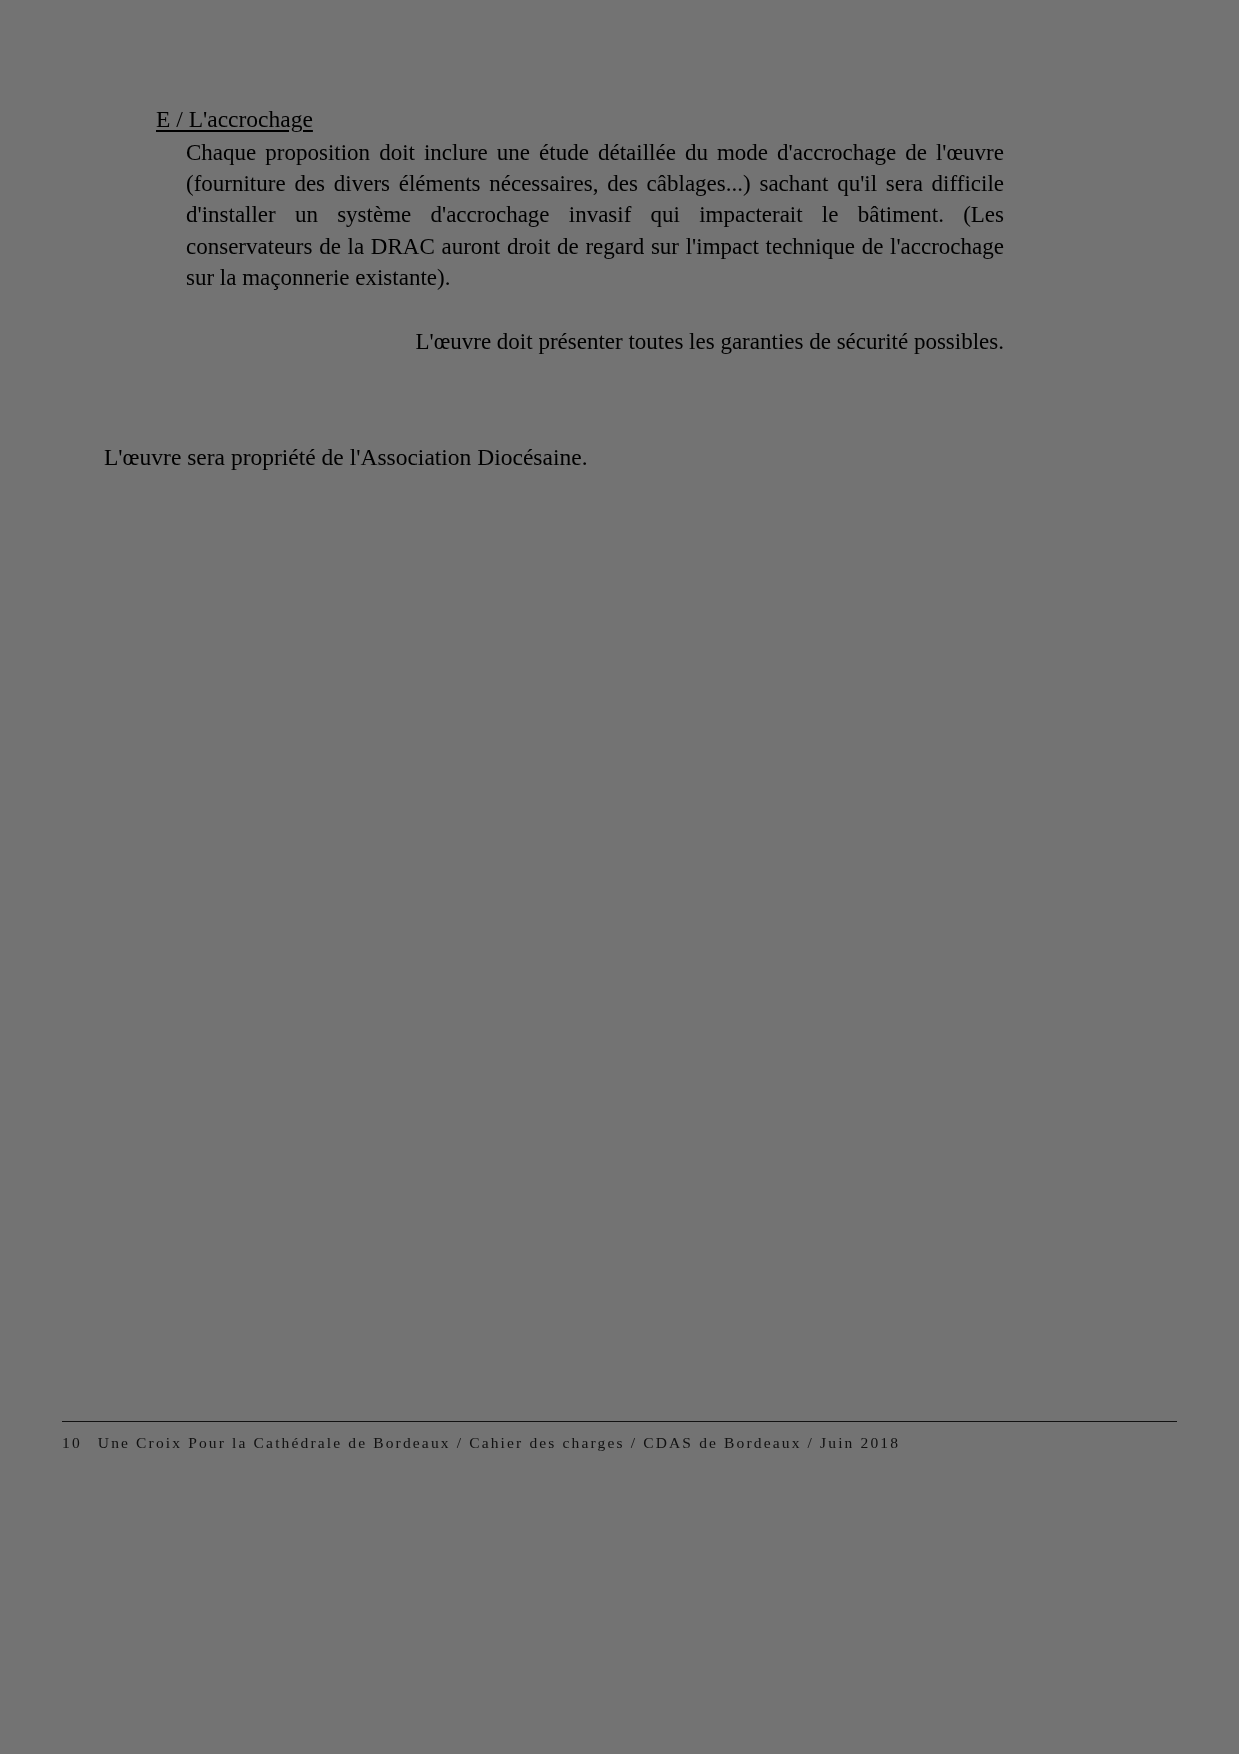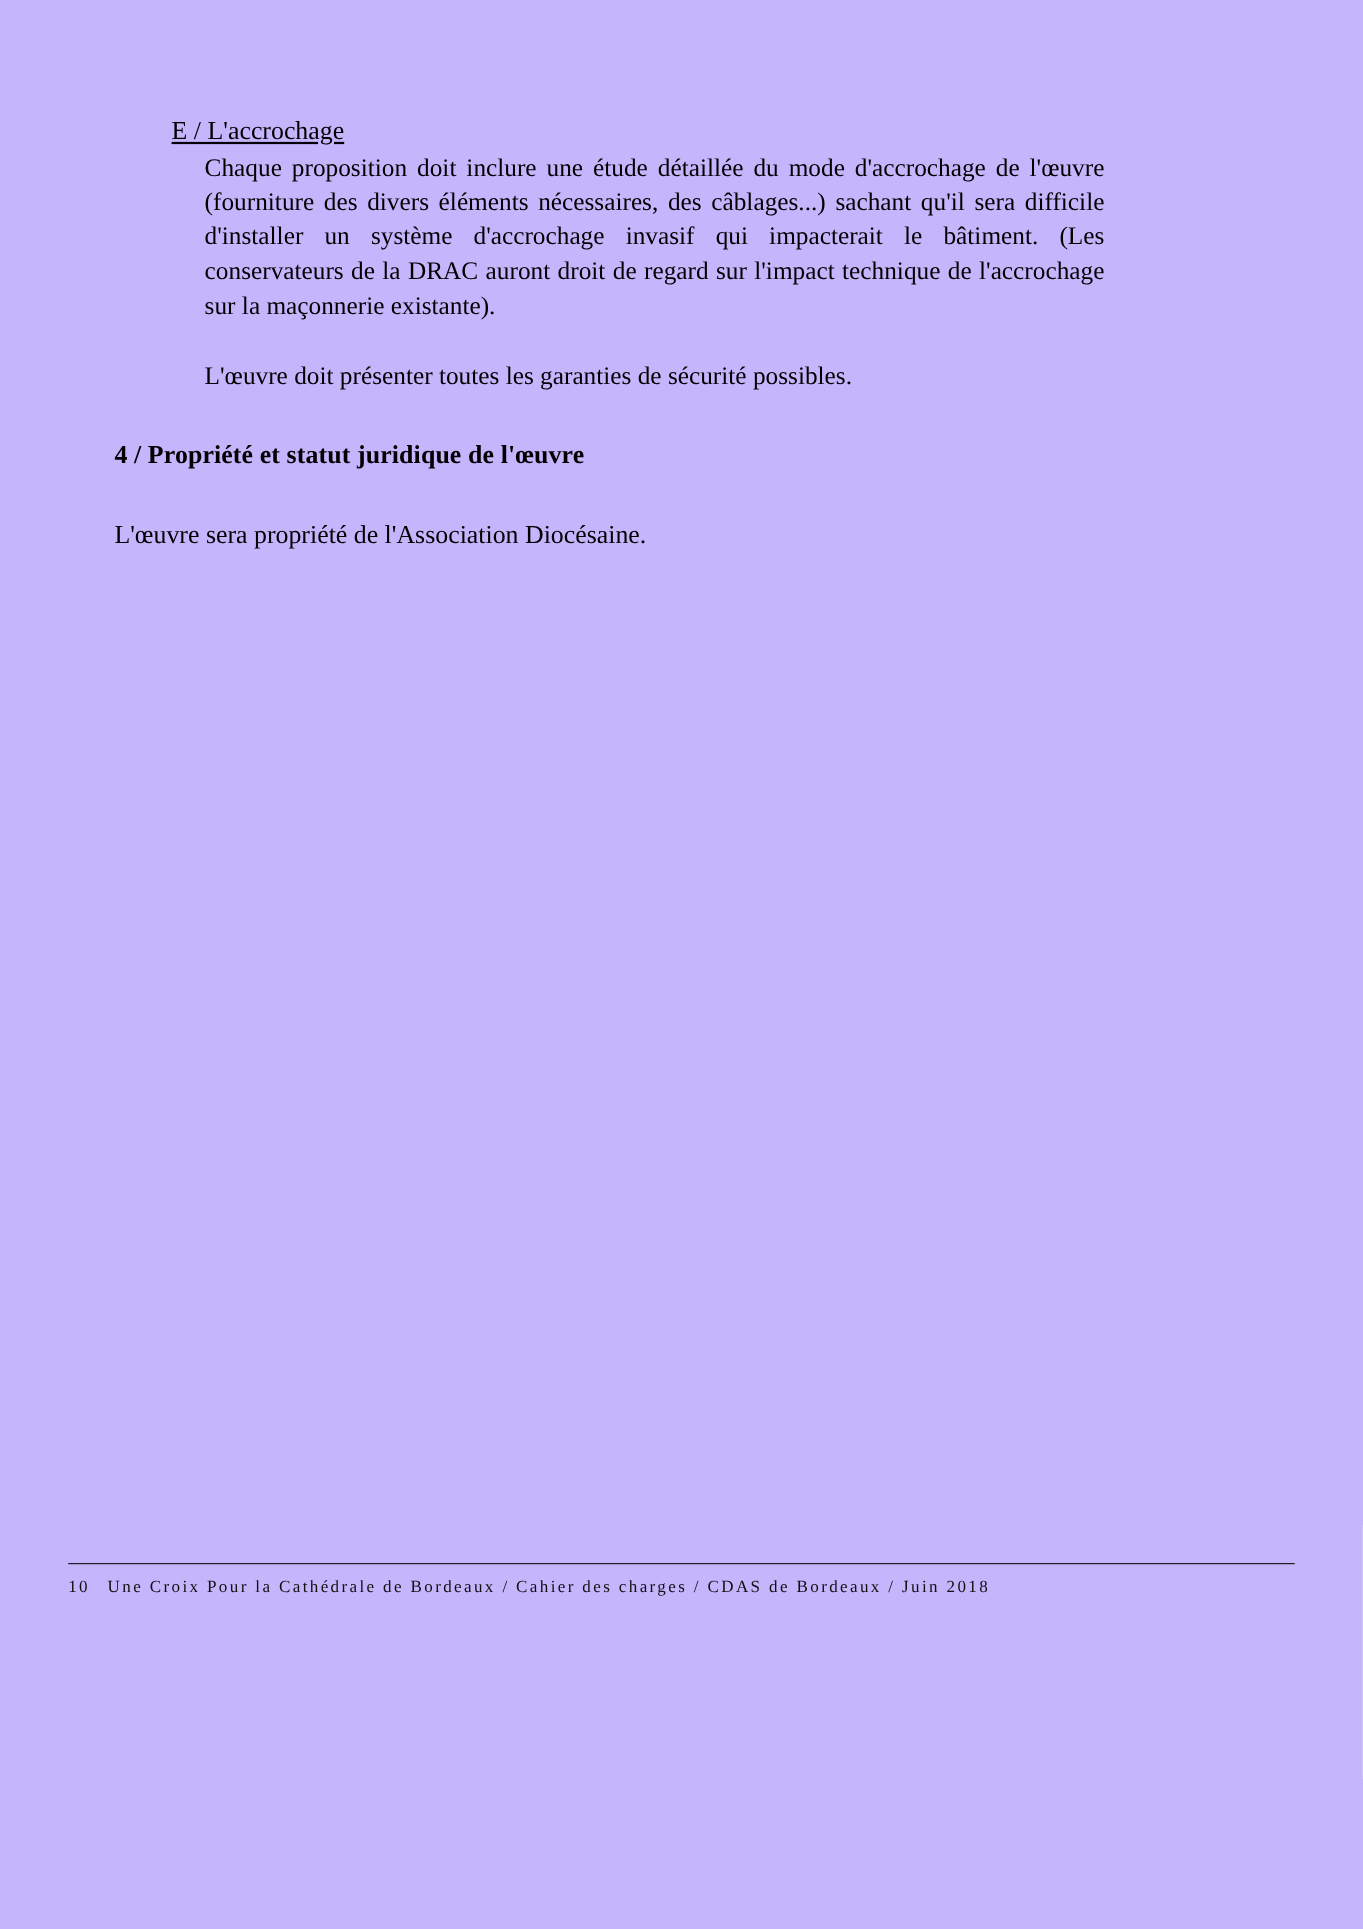--- a/index.html
+++ b/index.html
@@ -8,21 +8,21 @@
     background: #ffffff;
   }
   body {
     font-family: "Liberation Serif", "DejaVu Serif", serif;
     color: #000000;
   }
   .page {
     position: relative;
     width: 1239px;
     height: 1754px;
-    background: #c4b5fd;
+    background: #737373;
     overflow: hidden;
     box-sizing: border-box;
   }
   
   .content {
     position: absolute;
     left: 104px;
     top: 104px;
     width: 900px;
   }
@@ -43,21 +43,21 @@
   .para-indent {
     font-size: 23px;
     line-height: 1.365;
     text-align: justify;
     text-justify: inter-word;
     margin: 2px 0 0 0;
     padding: 0 0 0 82px;
     hyphens: none;
   }
   .para-indent.nojust {
-    text-align: left;
+    text-align: right;
   }
   .gap-md { height: 30px; }
   .gap-lg { height: 42px; }
   .section-heading {
     font-size: 23.5px;
     font-weight: bold;
     line-height: 1.3;
     margin: 0;
     padding: 0;
     letter-spacing: 0.1px;
@@ -111,21 +111,20 @@
     </div>
 
     <p class="para-indent">Chaque proposition doit inclure une étude détaillée du mode d'accrochage de l'œuvre (fourniture des divers éléments nécessaires, des câblages...) sachant qu'il sera difficile d'installer un système d'accrochage invasif qui impacterait le bâtiment. (Les conservateurs de la DRAC auront droit de regard sur l'impact technique de l'accrochage sur la maçonnerie existante).</p>
 
     <div class="gap-md"></div>
 
     <p class="para-indent nojust">L'œuvre doit présenter toutes les garanties de sécurité possibles.</p>
 
     <div class="gap-lg"></div>
 
-    <h2 class="section-heading">4 / Propriété et statut juridique de l'œuvre</h2>
 
     <div class="gap-lg"></div>
 
     <p class="para-flush">L'œuvre sera propriété de l'Association Diocésaine.</p>
 
 
 
   </div>
 
   <div class="footer">

